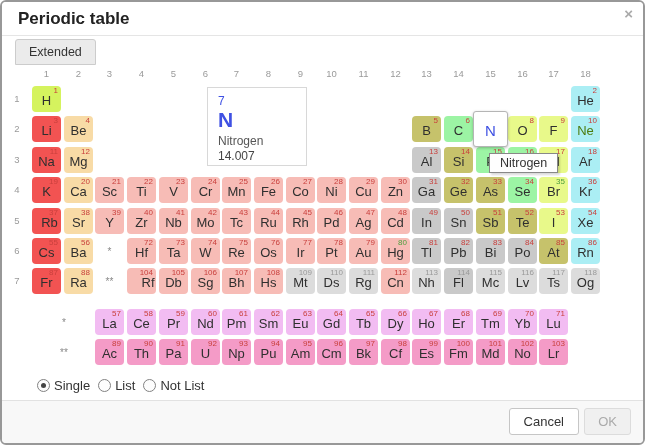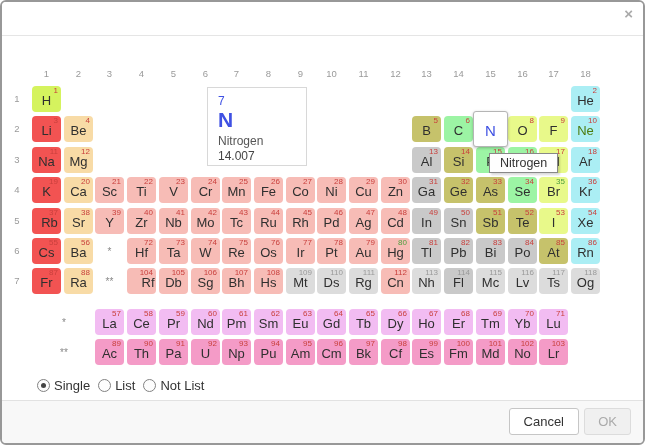--- a/index.html
+++ b/index.html
@@ -38,24 +38,26 @@
   .footer{position:absolute;left:0;right:0;bottom:0;height:42px;background:#f8f8f8;border-top:1px solid #e2e2e2;z-index:6;}
   .btn{position:absolute;top:7px;font-size:13px;border-radius:3px;cursor:pointer;box-sizing:border-box;}
   .btn-cancel{right:64px;padding:5px 14px;background:#fff;border:1px solid #c6c6c6;color:#333;}
   .btn-ok{right:12px;padding:5px 13px;background:#f0f0f0;border:1px solid #dcdcdc;color:#aaa;cursor:default;}
 </style>
 </head>
 <body>
 
 <div class="dialog">
   <div class="hdr">
+    <div class="title">Periodic table</div>
     <div class="close">×</div>
   </div>
 
   <div class="tabs">
+    <div class="tab inactive">Extended</div>
   </div>
 
   <div class="grid" id="ptable">
       <div class="colh" style="left: 30px; top: 66px; width: 29px;">1</div>
       <div class="colh" style="left: 62px; top: 66px; width: 29px;">2</div>
       <div class="colh" style="left: 93px; top: 66px; width: 29px;">3</div>
       <div class="colh" style="left: 125px; top: 66px; width: 29px;">4</div>
       <div class="colh" style="left: 157px; top: 66px; width: 29px;">5</div>
       <div class="colh" style="left: 189px; top: 66px; width: 29px;">6</div>
       <div class="colh" style="left: 220px; top: 66px; width: 29px;">7</div>

